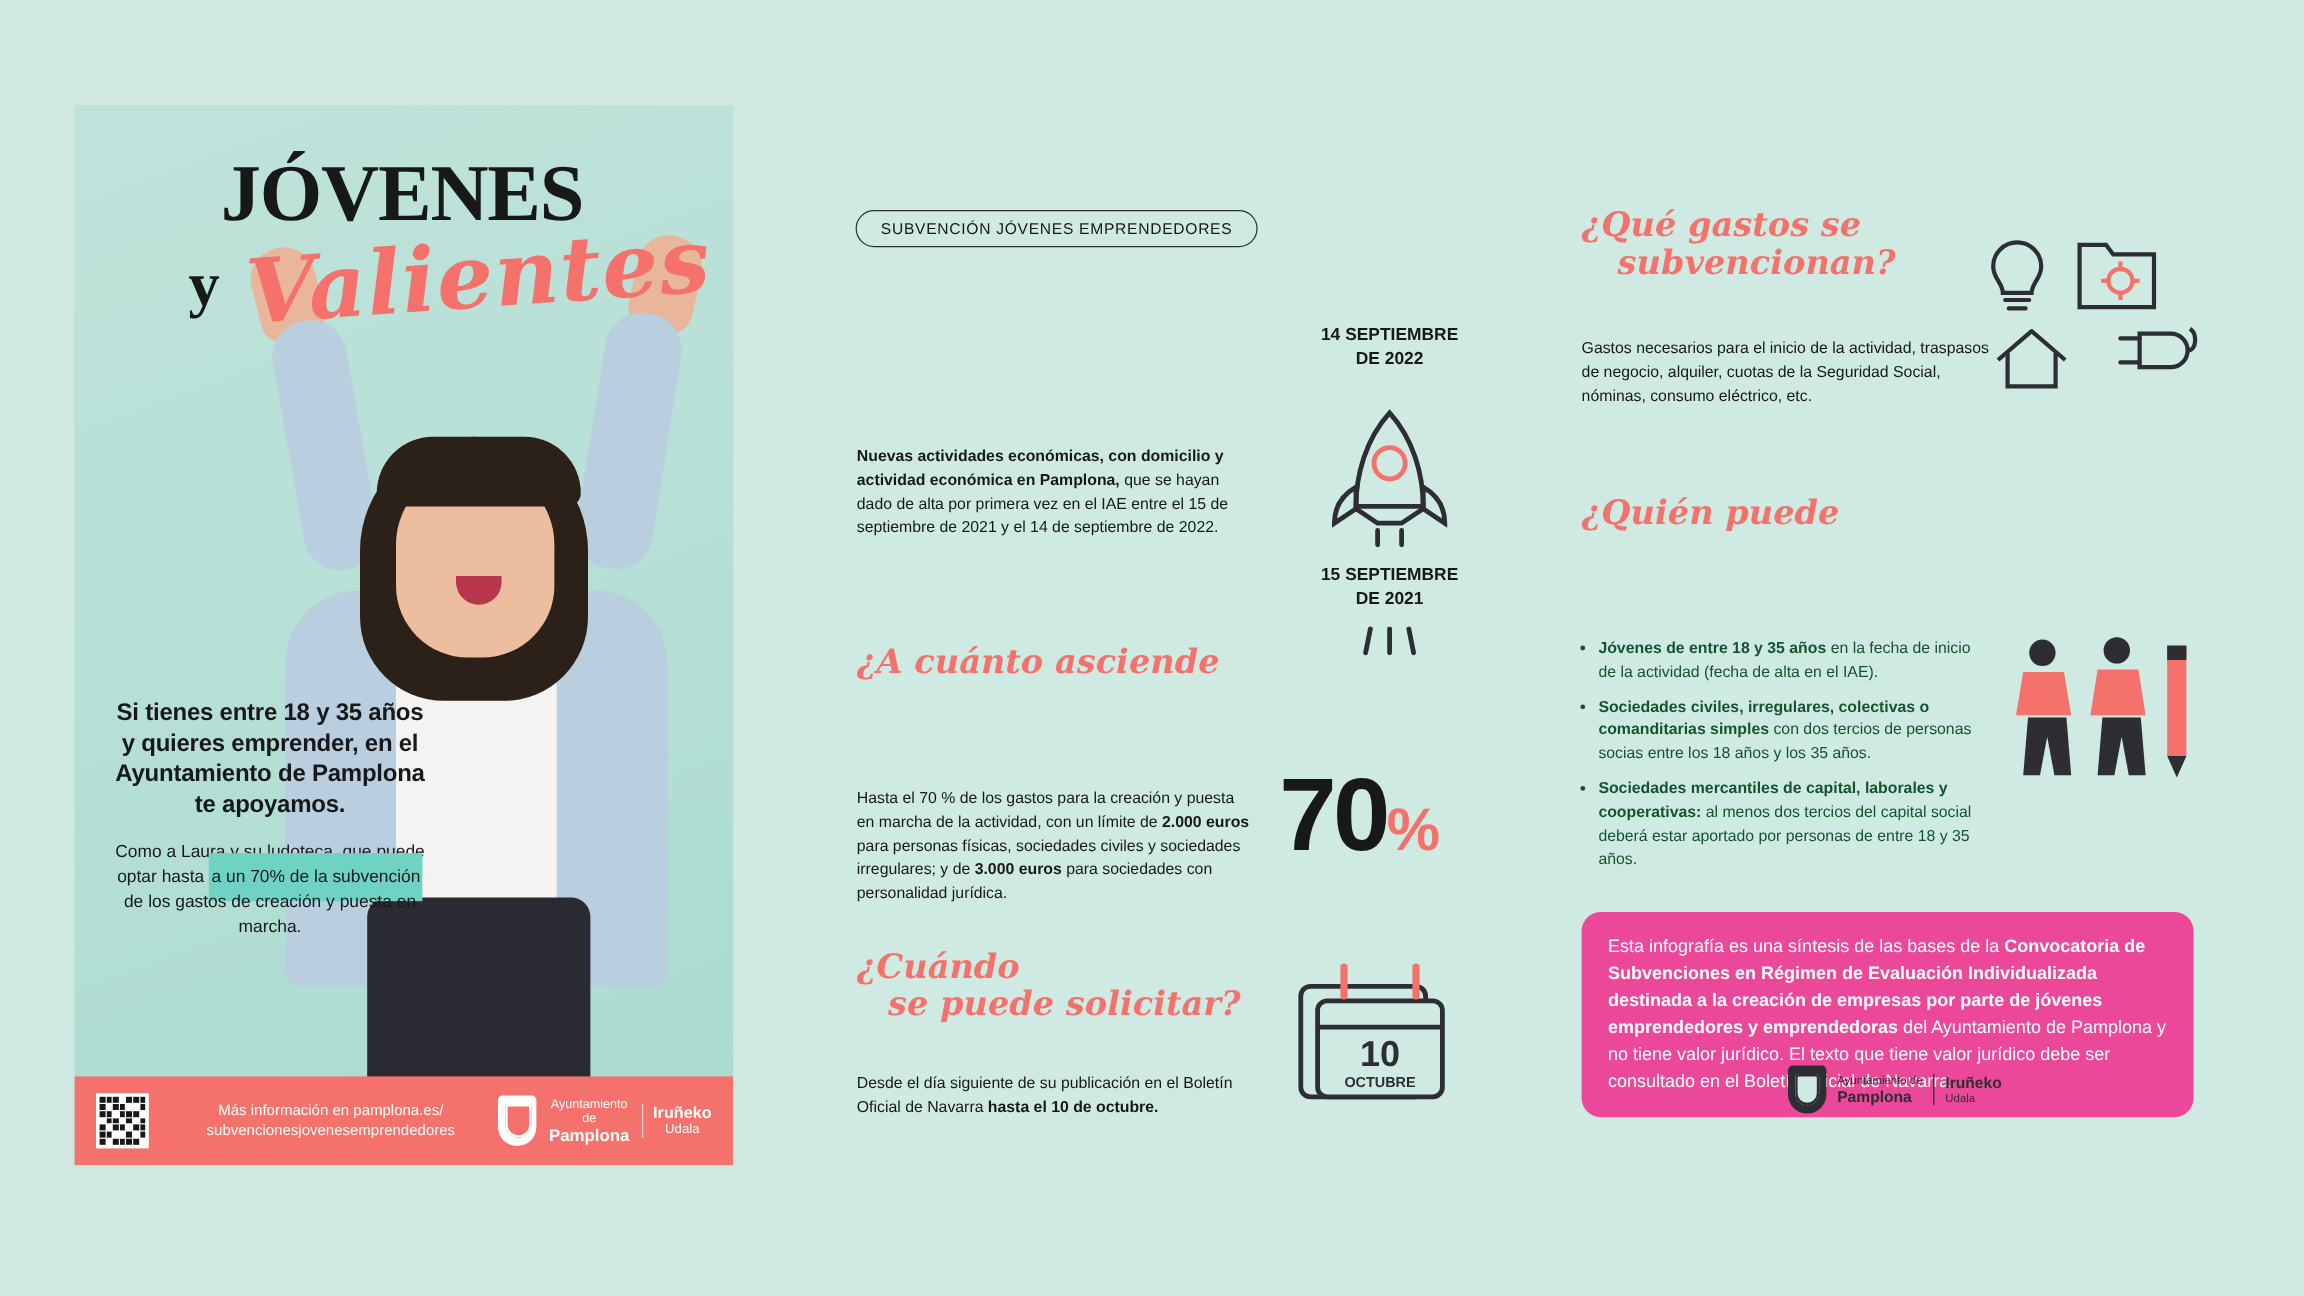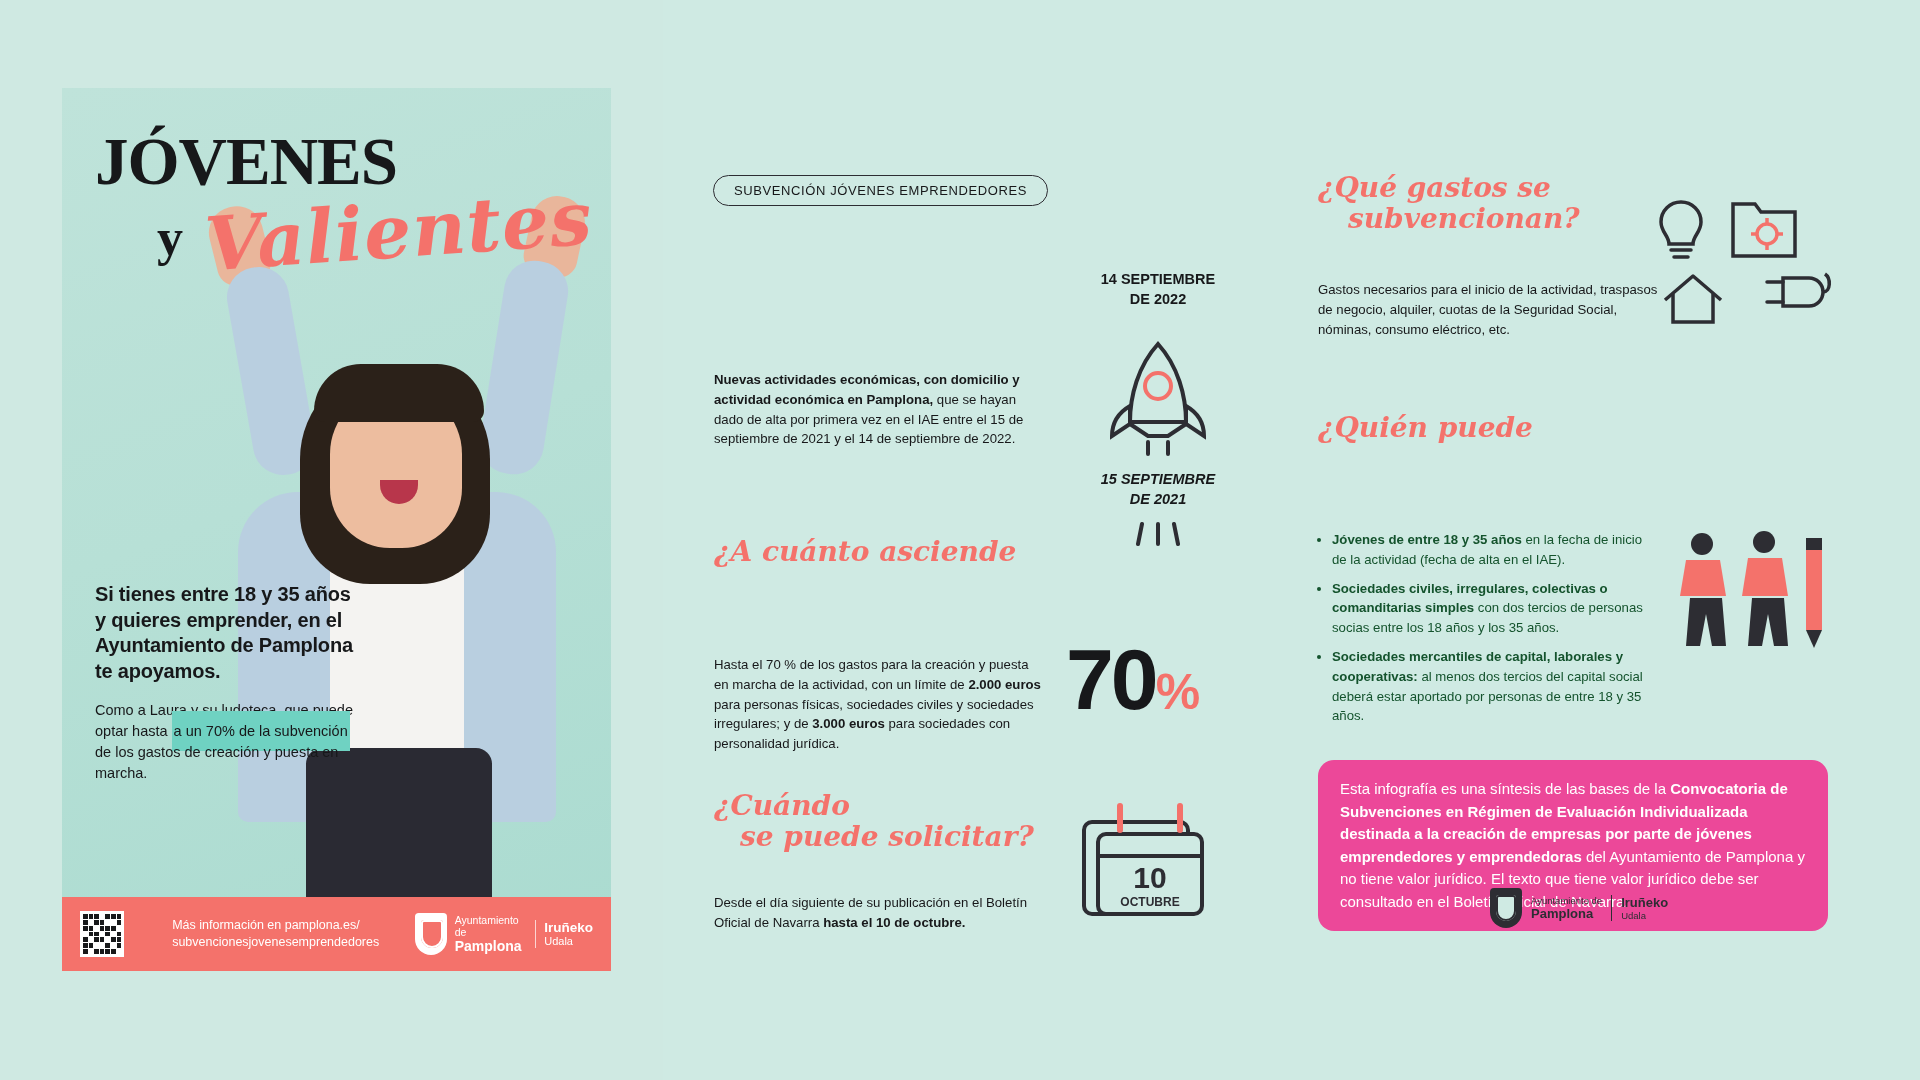--- a/index.html
+++ b/index.html
@@ -21,20 +21,21 @@
     position: absolute; left: 0; top: 0;
     width: 663px; height: 1080px;
     background: #cfe9e2;
   }
   .poster {
     position: absolute;
     left: 62px; top: 88px;
     width: 549px; height: 883px;
     background: #bfe3da;
     overflow: hidden;
+    text-align: center;
   }
   .poster-photo-bg {
     position: absolute; left: 0; top: 0; width: 100%; height: 100%;
     background: linear-gradient(160deg,#bfe3da 0%, #b7e0d6 45%, #aadbd0 100%);
   }
 
   .poster-title {
     position: absolute; left: 33px; top: 42px; width: 480px;
   }
   .title-jovenes {
@@ -173,21 +174,21 @@
     position: absolute;
     text-align: center;
     color: #17181a;
     font-size: 14.5px;
     font-weight: bold;
     line-height: 1.35;
     width: 170px;
   }
   .tl-date .num { font-weight: bold; }
   .tl-top { left: 1073px; top: 270px; }
-  .tl-bot { left: 1073px; top: 470px; font-style: italic; }
+  .tl-bot { left: 1073px; top: 470px; }
   .rocket { position: absolute; left: 1100px; top: 340px; width: 116px; height: 120px; }
   .dashes { position: absolute; left: 1132px; top: 522px; width: 50px; height: 26px; }
   .seventy {
     position: absolute; left: 1066px; top: 630px;
     font-family: "Liberation Sans", sans-serif;
     font-weight: bold;
     font-size: 86px;
     color: #17181a;
     letter-spacing: -3px;
   }

